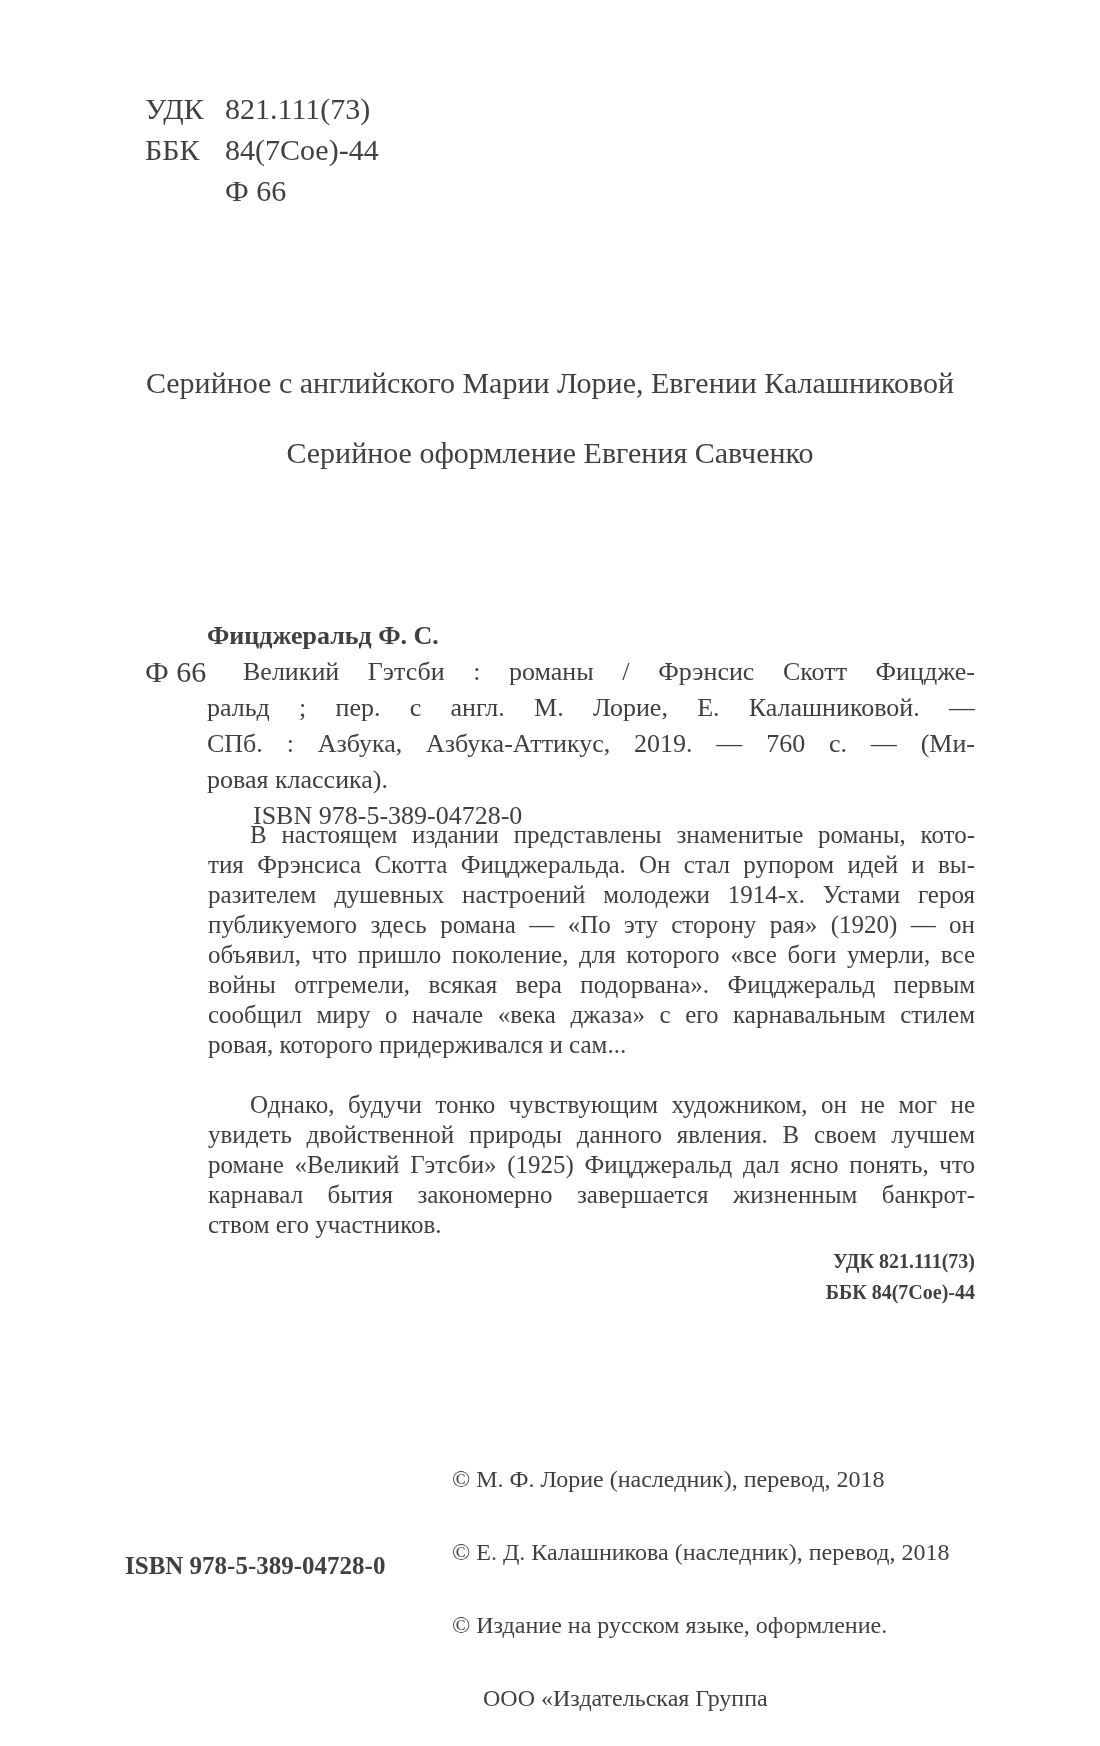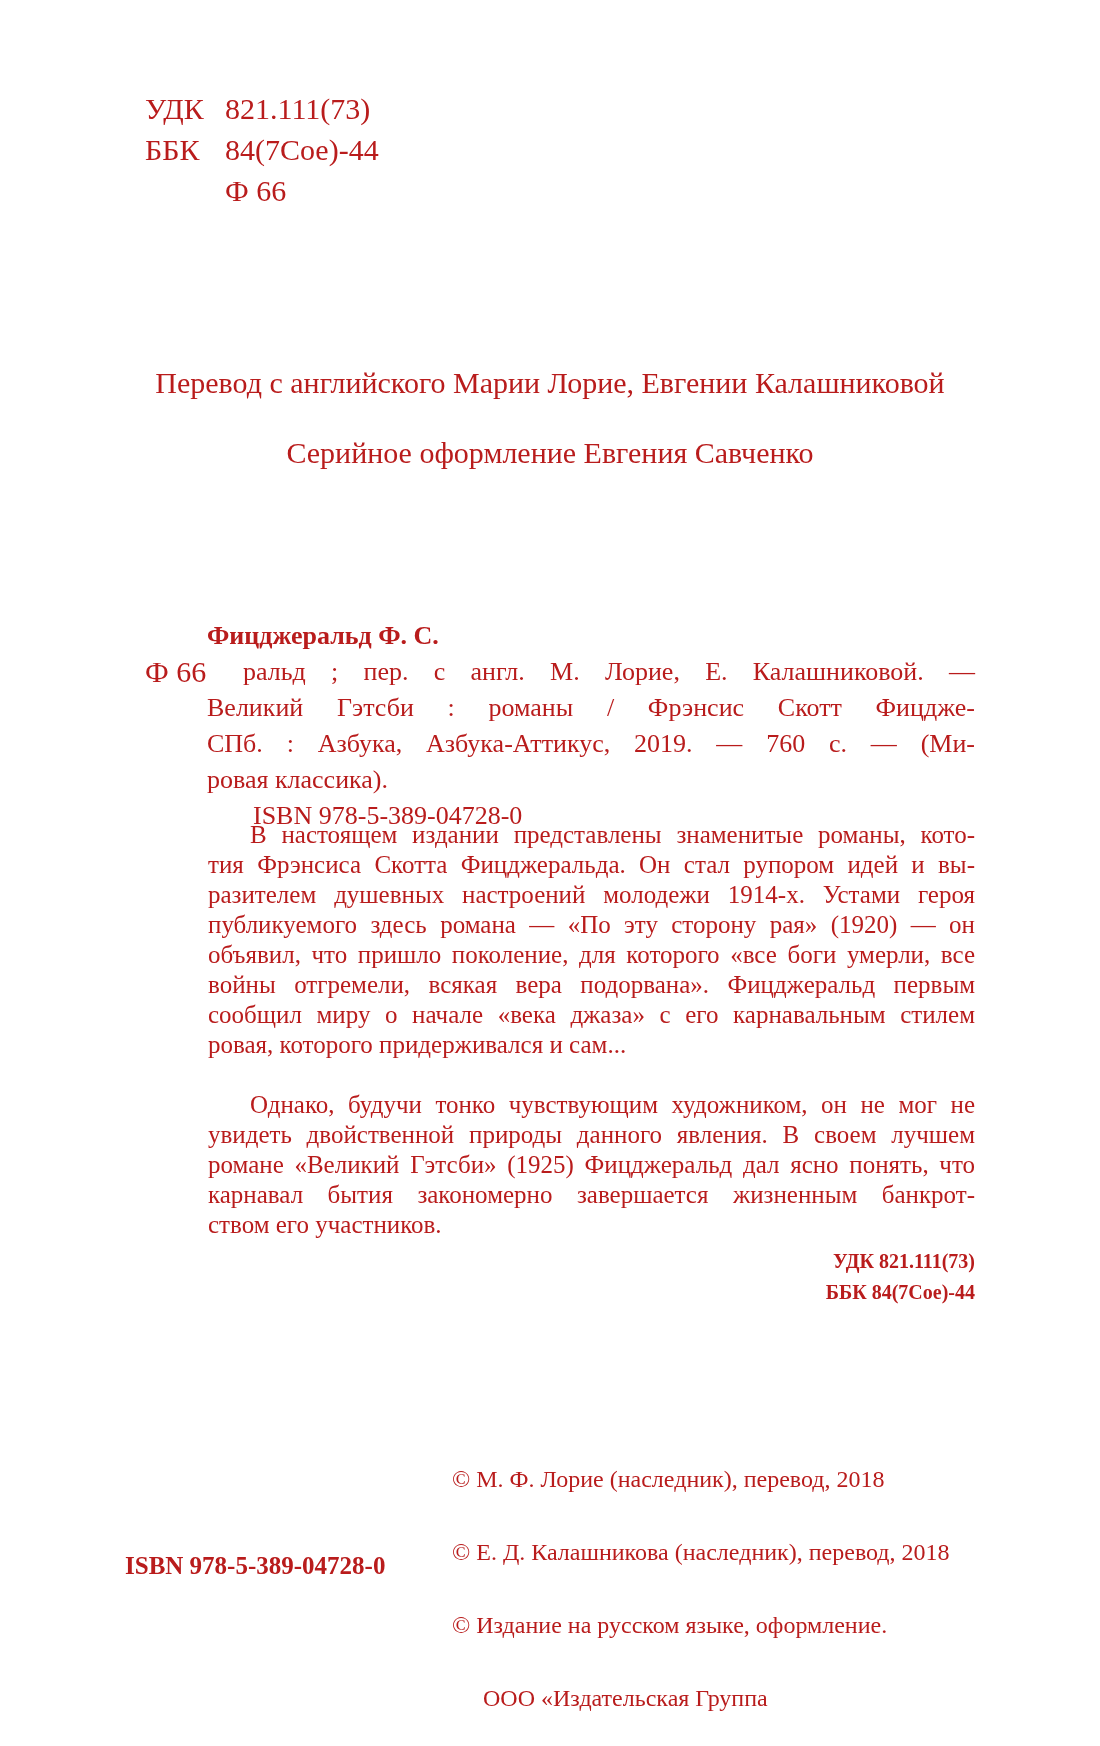--- a/index.html
+++ b/index.html
@@ -6,21 +6,21 @@
     margin: 0;
     padding: 0;
     background: #ffffff;
   }
   #page {
     position: relative;
     width: 1100px;
     height: 1716px;
     background: #ffffff;
     font-family: "Liberation Serif", "DejaVu Serif", serif;
-    color: #b91c1c;
+    color: #404040;
     overflow: hidden;
   }
 
   
   #top-codes {
     position: absolute;
     left: 145px;
     top: 88px;
     font-size: 30px;
     line-height: 41px;
@@ -135,31 +135,31 @@
     <div class="code-row">
       <span class="code-label">ББК</span>
       <span>84(7Сое)-44</span>
     </div>
     <div class="code-row">
       <span class="code-label"></span>
       <span>Ф 66</span>
     </div>
   </div>
 
-  <div id="translation-line" class="center-line">Перевод с английского Марии Лорие, Евгении Калашниковой</div>
+  <div id="translation-line" class="center-line">Серийное с английского Марии Лорие, Евгении Калашниковой</div>
 
   <div id="design-line" class="center-line">Серийное оформление Евгения Савченко</div>
 
   <div id="author-code-label">Ф 66</div>
 
   <div id="catalog">
     <div class="author-heading">Фицджеральд Ф. С.</div>
     <div class="catalog-lines">
+        <div class="tline">Великий Гэтсби : романы / Фрэнсис Скотт Фицдже-</div>
         <div class="tline">ральд ; пер. с англ. М. Лорие, Е. Калашниковой. —</div>
-        <div class="tline">Великий Гэтсби : романы / Фрэнсис Скотт Фицдже-</div>
         <div class="tline">СПб. : Азбука, Азбука-Аттикус, 2019. — 760 с. — (Ми-</div>
         <div class="tline">ровая классика).</div>
         <div class="tline">ISBN 978-5-389-04728-0</div>
       </div>
   </div>
 
   <div id="annotation-p1" class="annotation">
       <div class="tline">В настоящем издании представлены знаменитые романы, кото-</div>
       <div class="tline">тия Фрэнсиса Скотта Фицджеральда. Он стал рупором идей и вы-</div>
       <div class="tline">разителем душевных настроений молодежи 1914-х. Устами героя</div>

